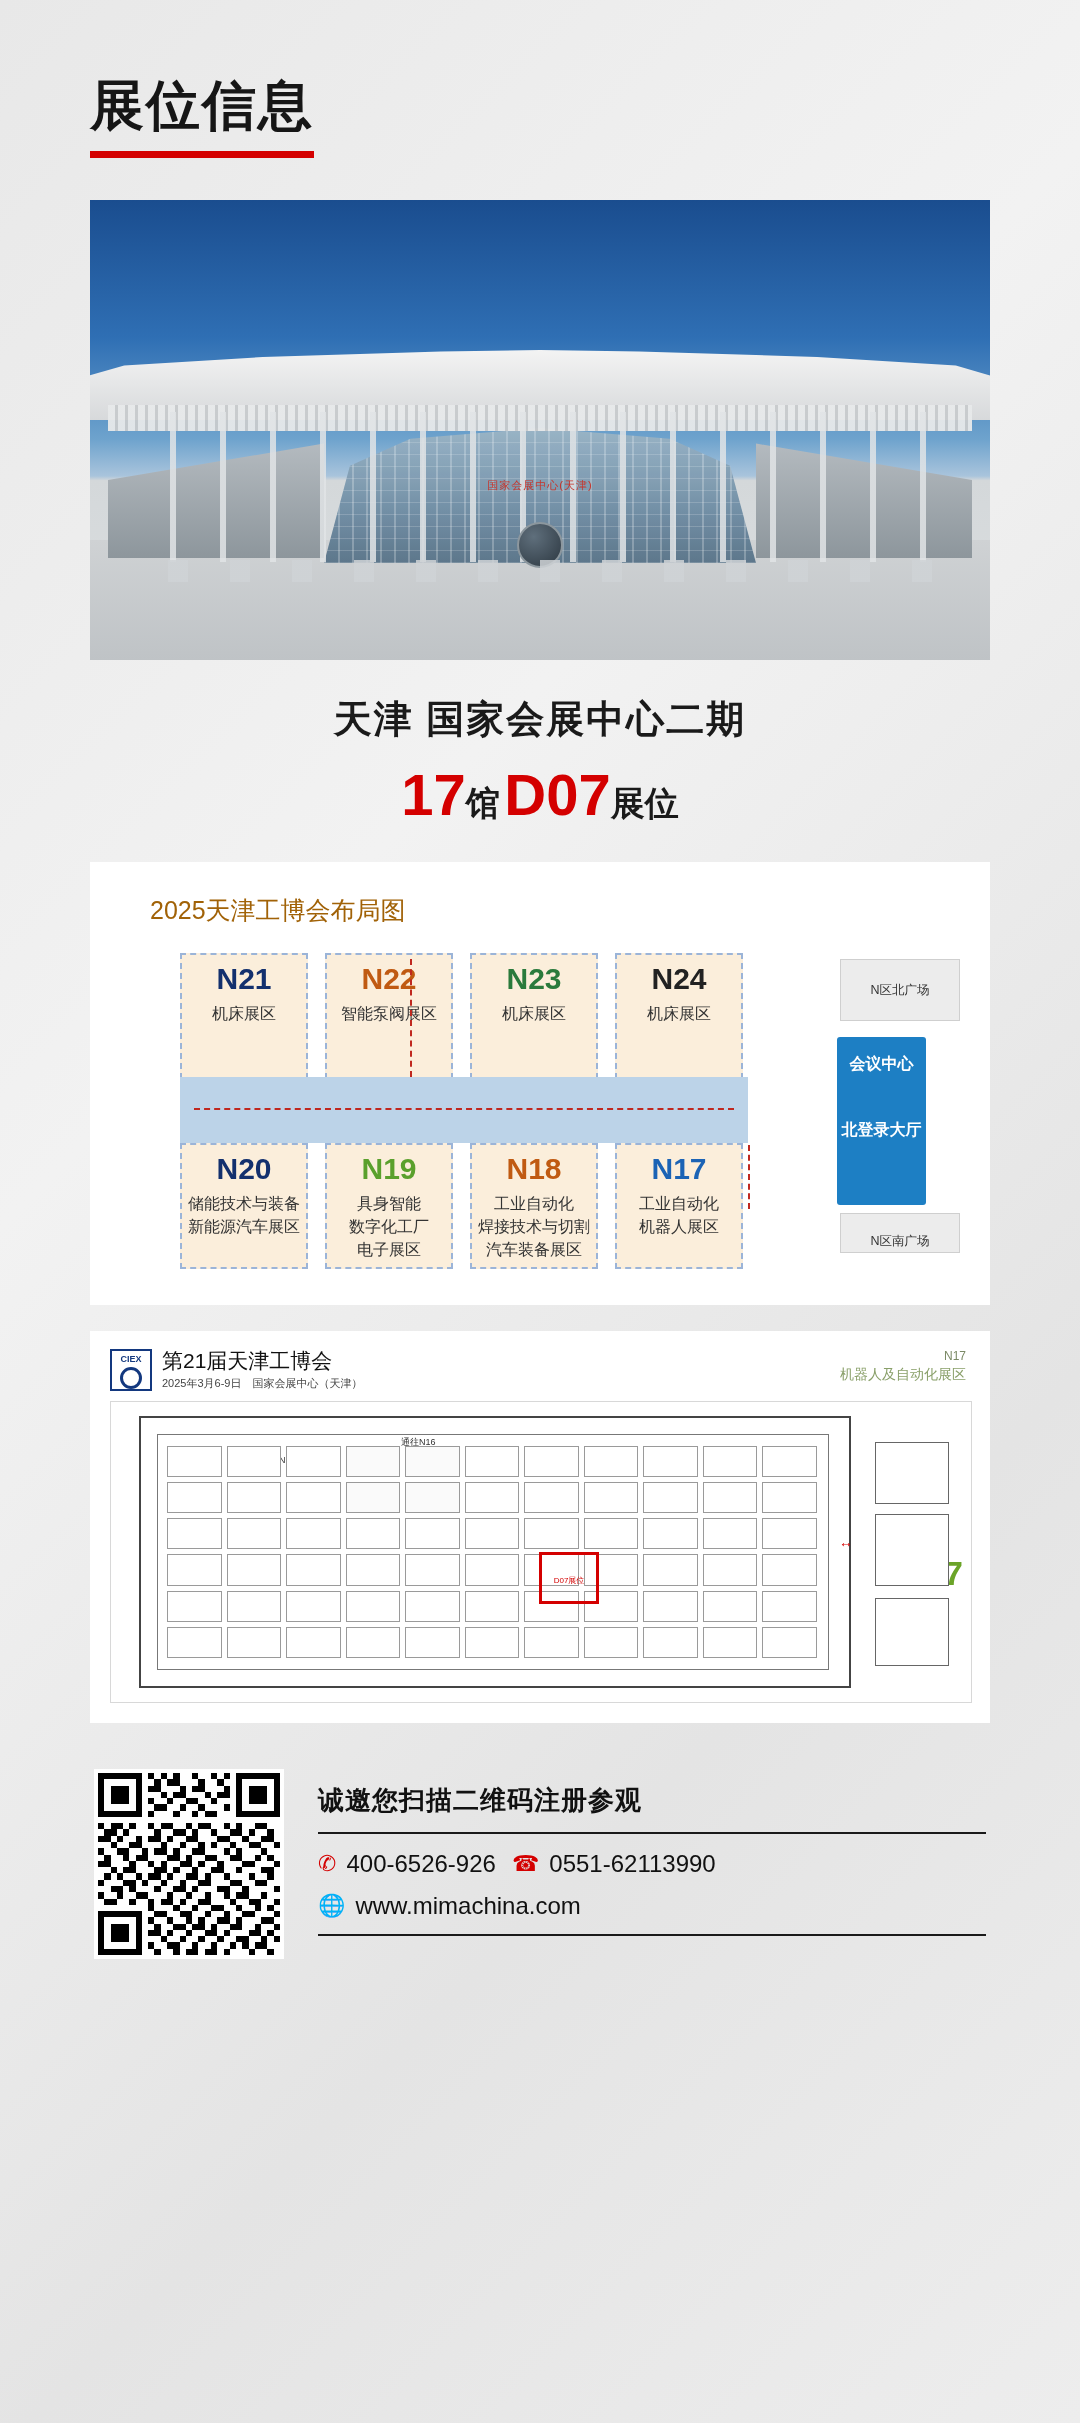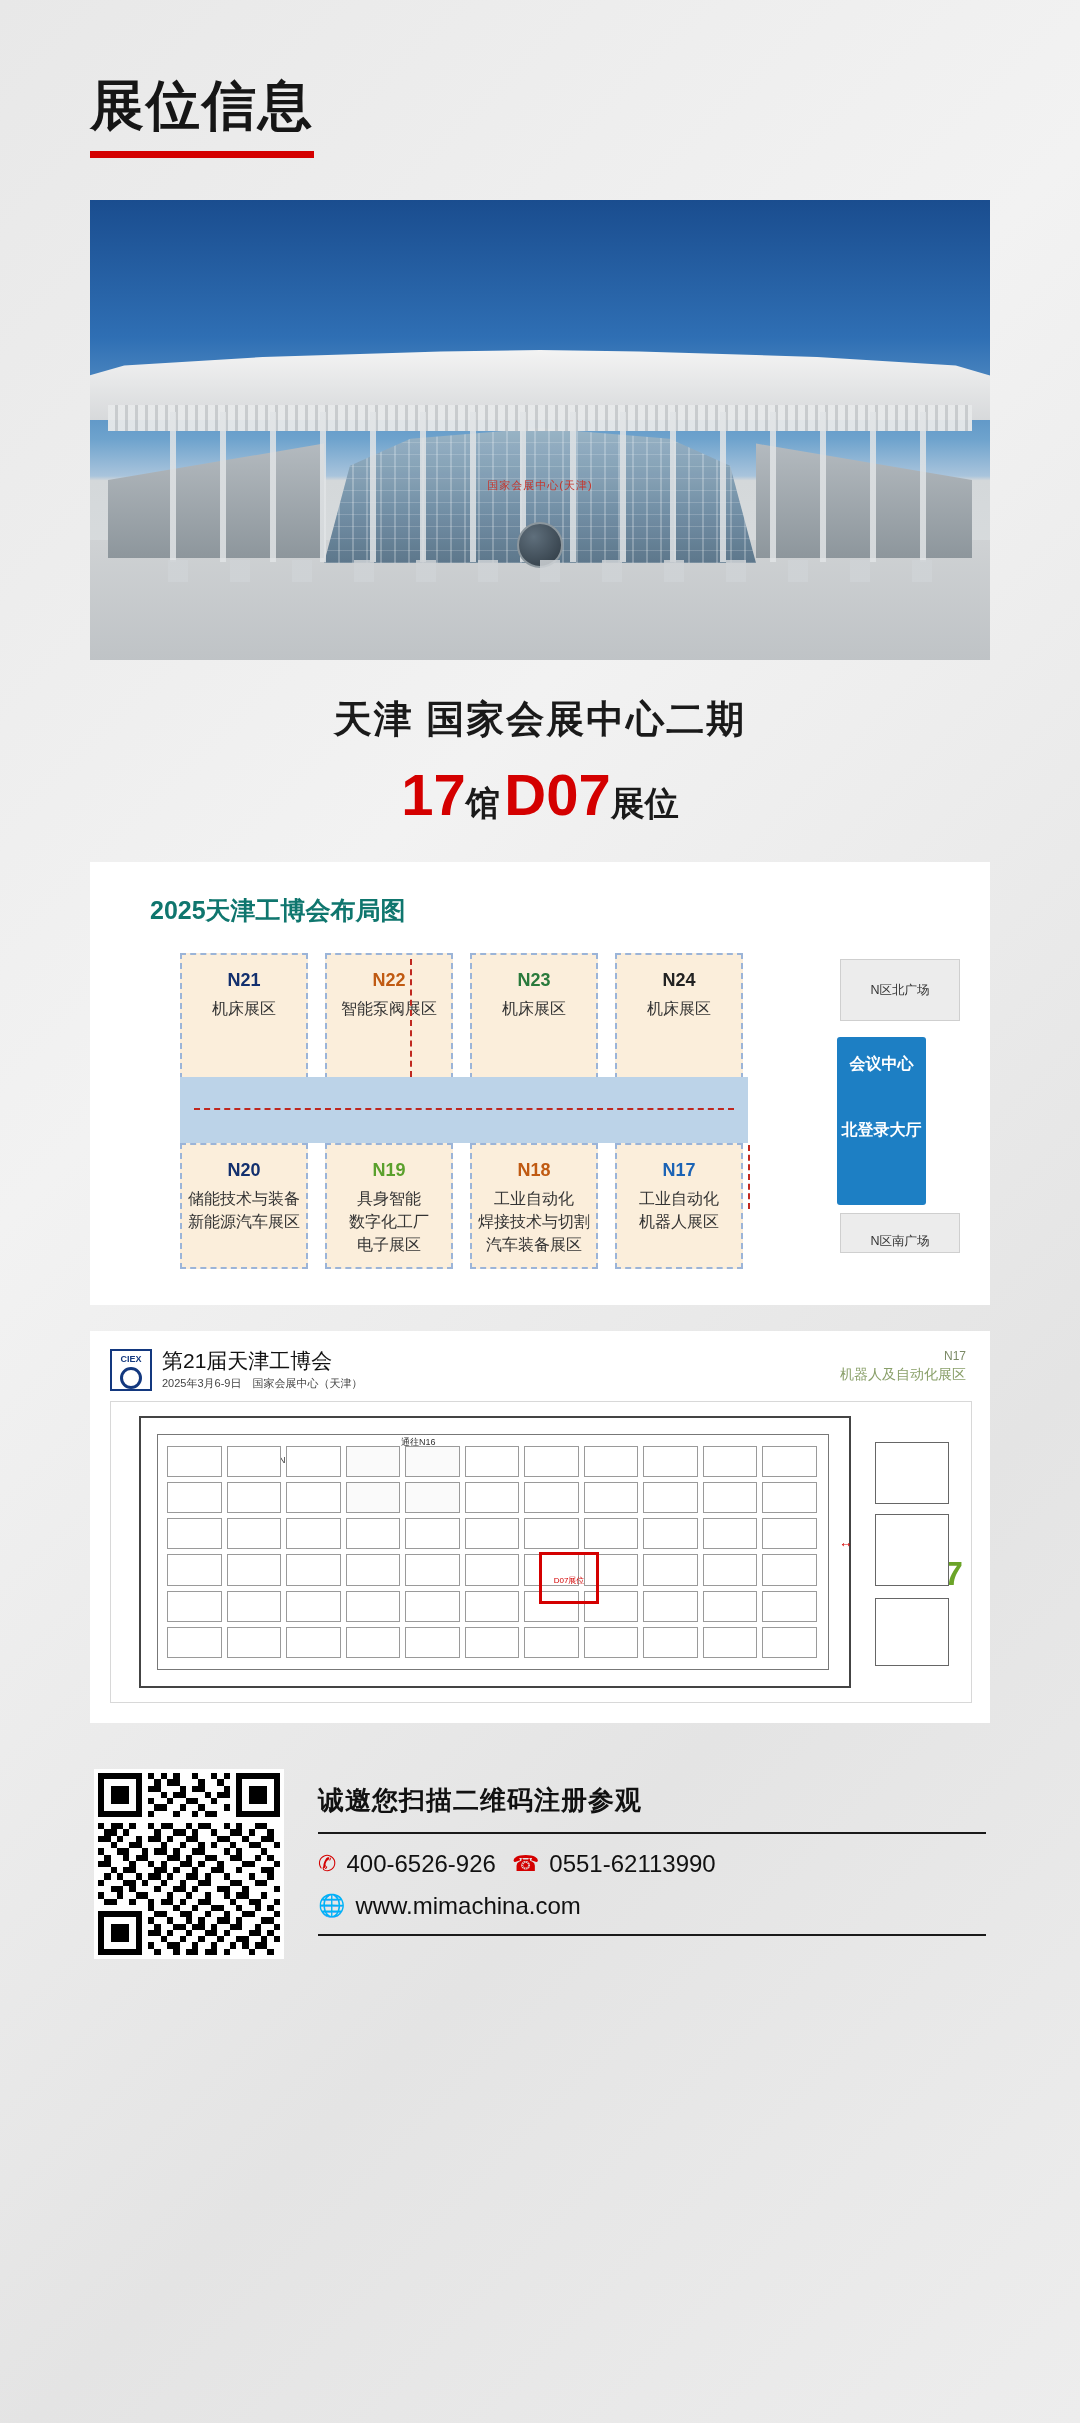--- a/index.html
+++ b/index.html
@@ -90,31 +90,31 @@
   }
   .booth-line .big{font-size:58px;font-weight:bold;color:#d40000;}
   .booth-line .sm{font-size:34px;font-weight:bold;color:#1a1a1a;}
 
   
   .card{
     margin-top:34px;background:#fff;width:900px;box-sizing:border-box;
     padding:26px 30px 30px 30px;
   }
   .map-title{
-    font-size:25px;font-weight:bold;color:#0f766e;margin:6px 0 18px 30px;
+    font-size:25px;font-weight:normal;color:#a16207;margin:6px 0 18px 30px;
   }
   .hallmap{
     position:relative;width:840px;height:330px;margin:0 auto;
   }
   .hall{
     position:absolute;width:128px;height:126px;
     background:#fbeedb;border:2px dashed #9bb4d8;box-sizing:border-box;
     text-align:center;
   }
-  .hall .code{font-size:18px;font-weight:bold;margin-top:16px;line-height:1;}
+  .hall .code{font-size:30px;font-weight:bold;margin-top:9px;line-height:1;}
   .hall .desc{font-size:16px;color:#333;margin-top:8px;line-height:1.45;padding:0 4px;}
   .c-navy{color:#13306e;} .c-orange{color:#c05a12;} .c-green{color:#2a7a3c;}
   .c-dark{color:#222;} .c-blue{color:#1b63b5;} .c-lgreen{color:#5aa02c;}
   .corridor{
     position:absolute;left:0;top:132px;width:580px;height:66px;background:#bcd3e8;
   }
   .corridor .arrowline{
     position:absolute;left:14px;right:14px;top:31px;height:0;border-top:2px dashed #c0281f;
   }
   .vline{position:absolute;width:0;border-left:2px dashed #c0281f;}

